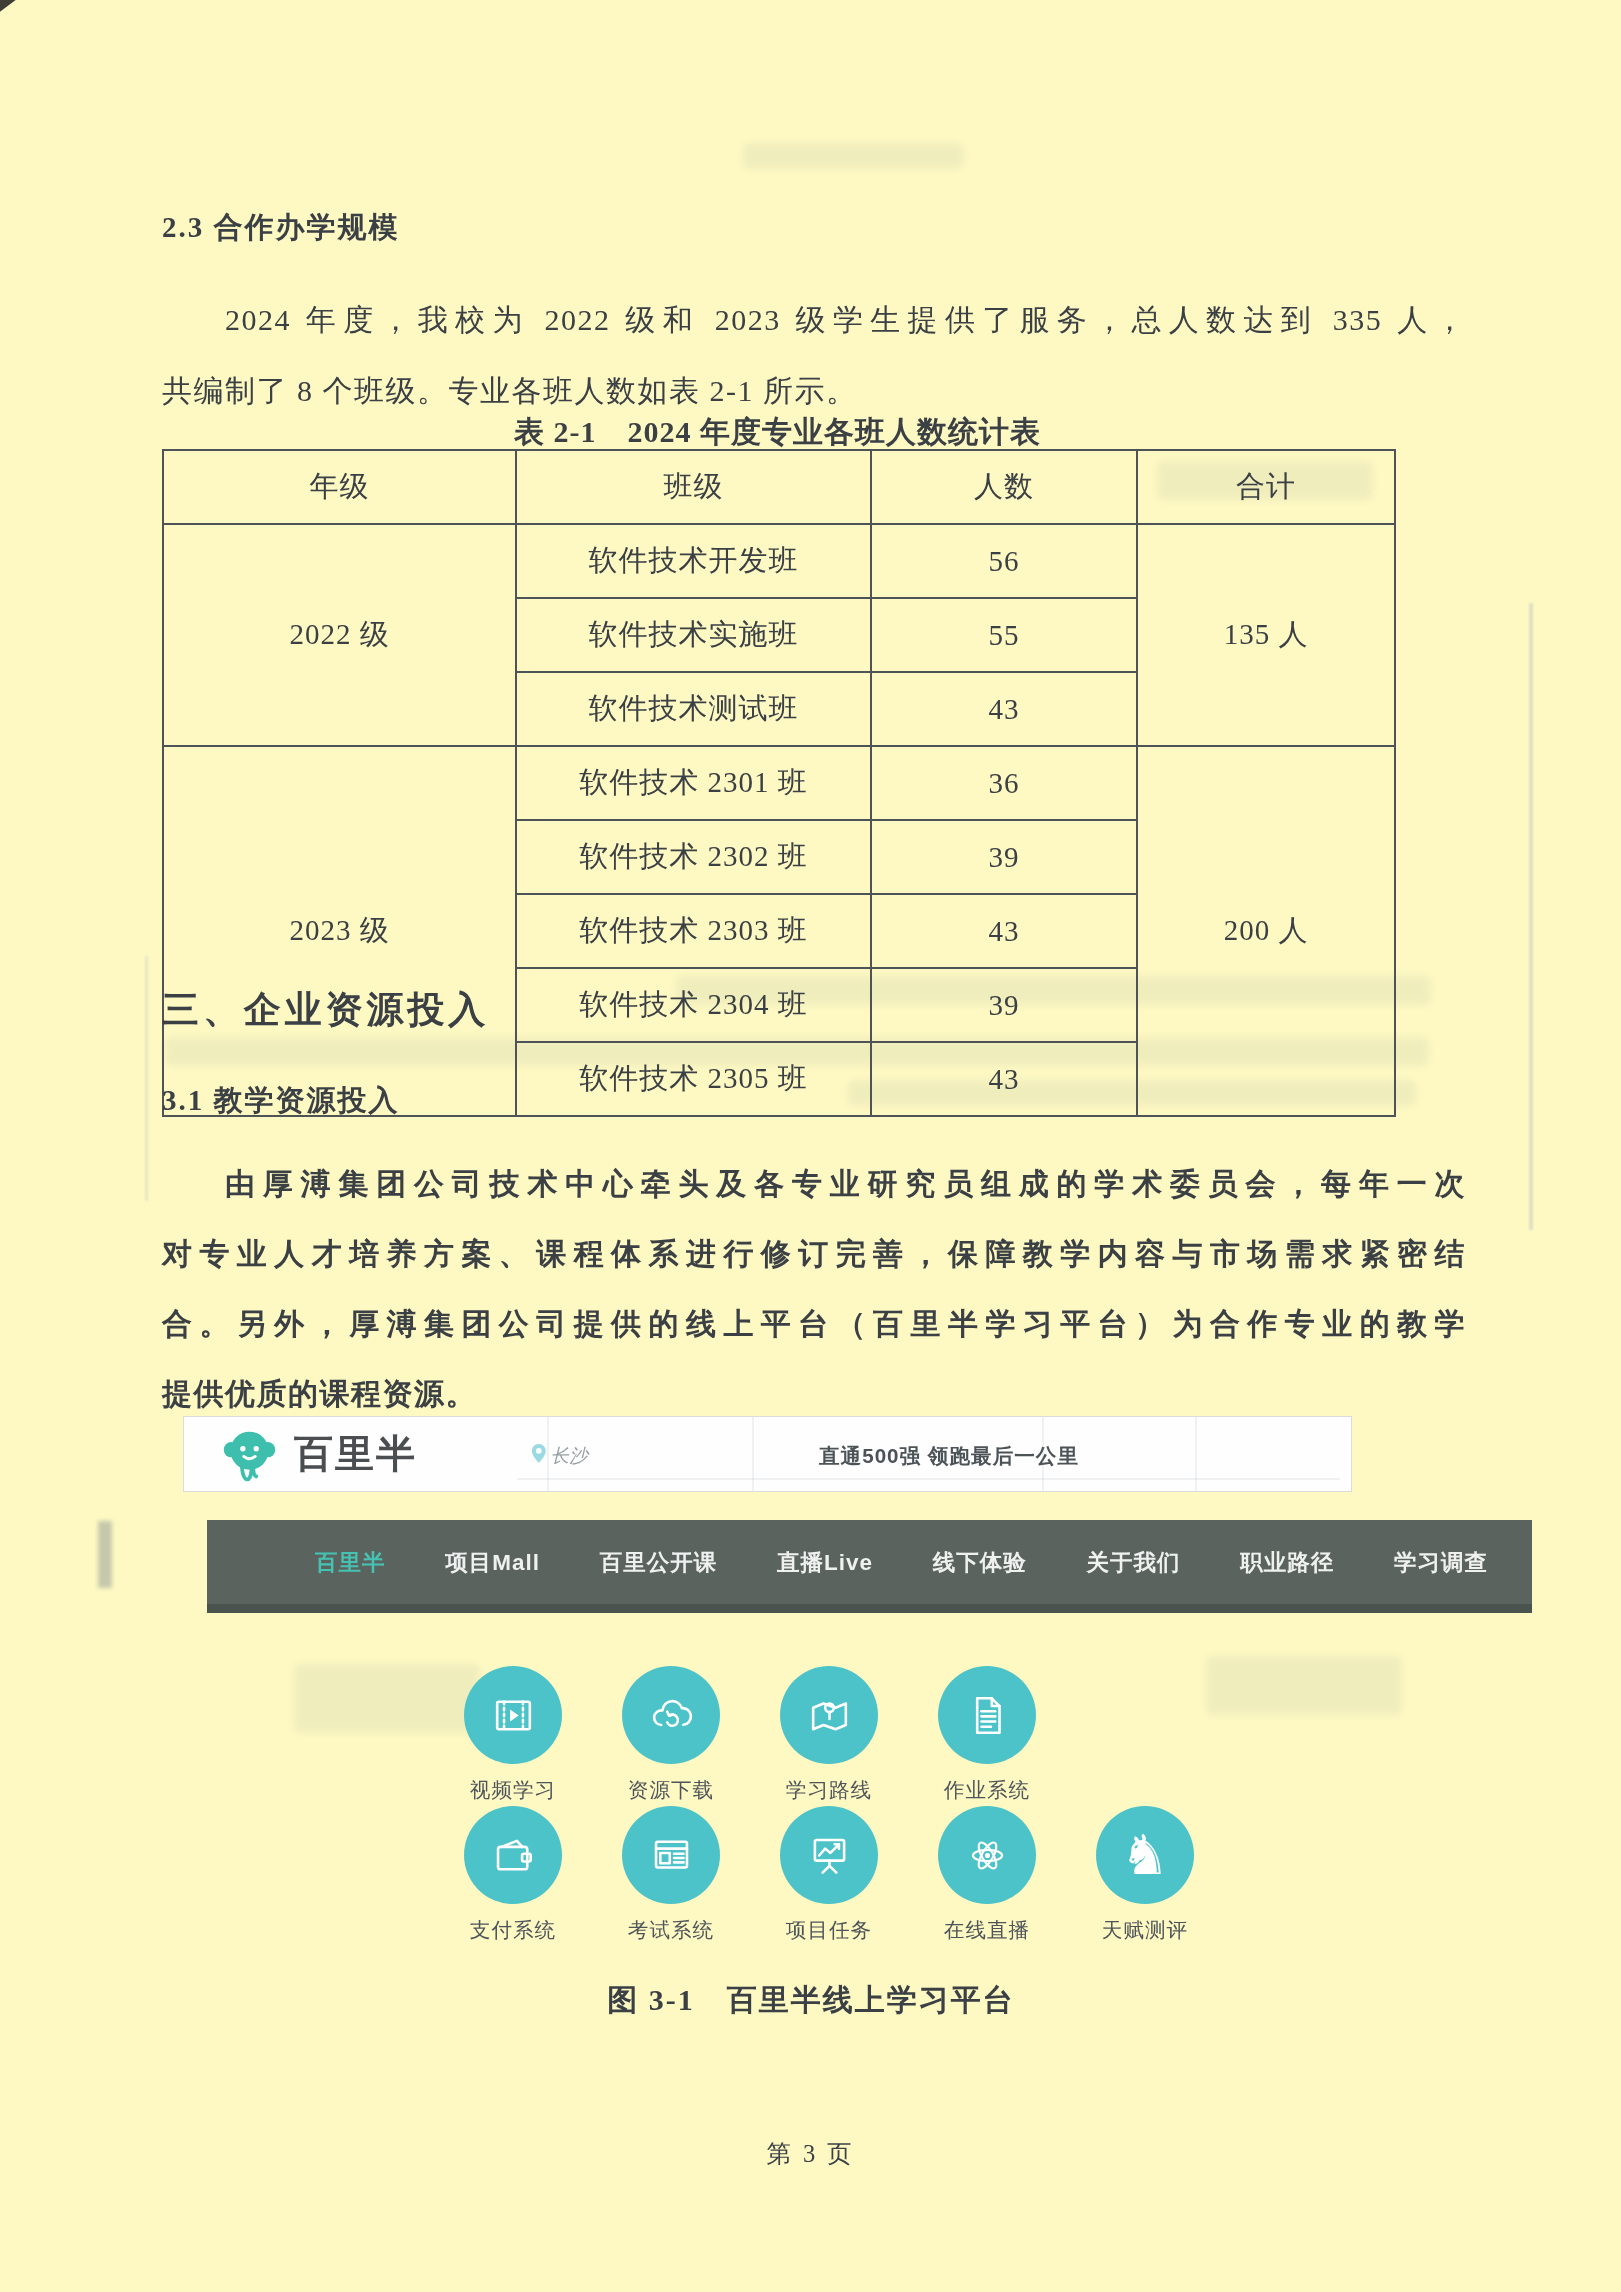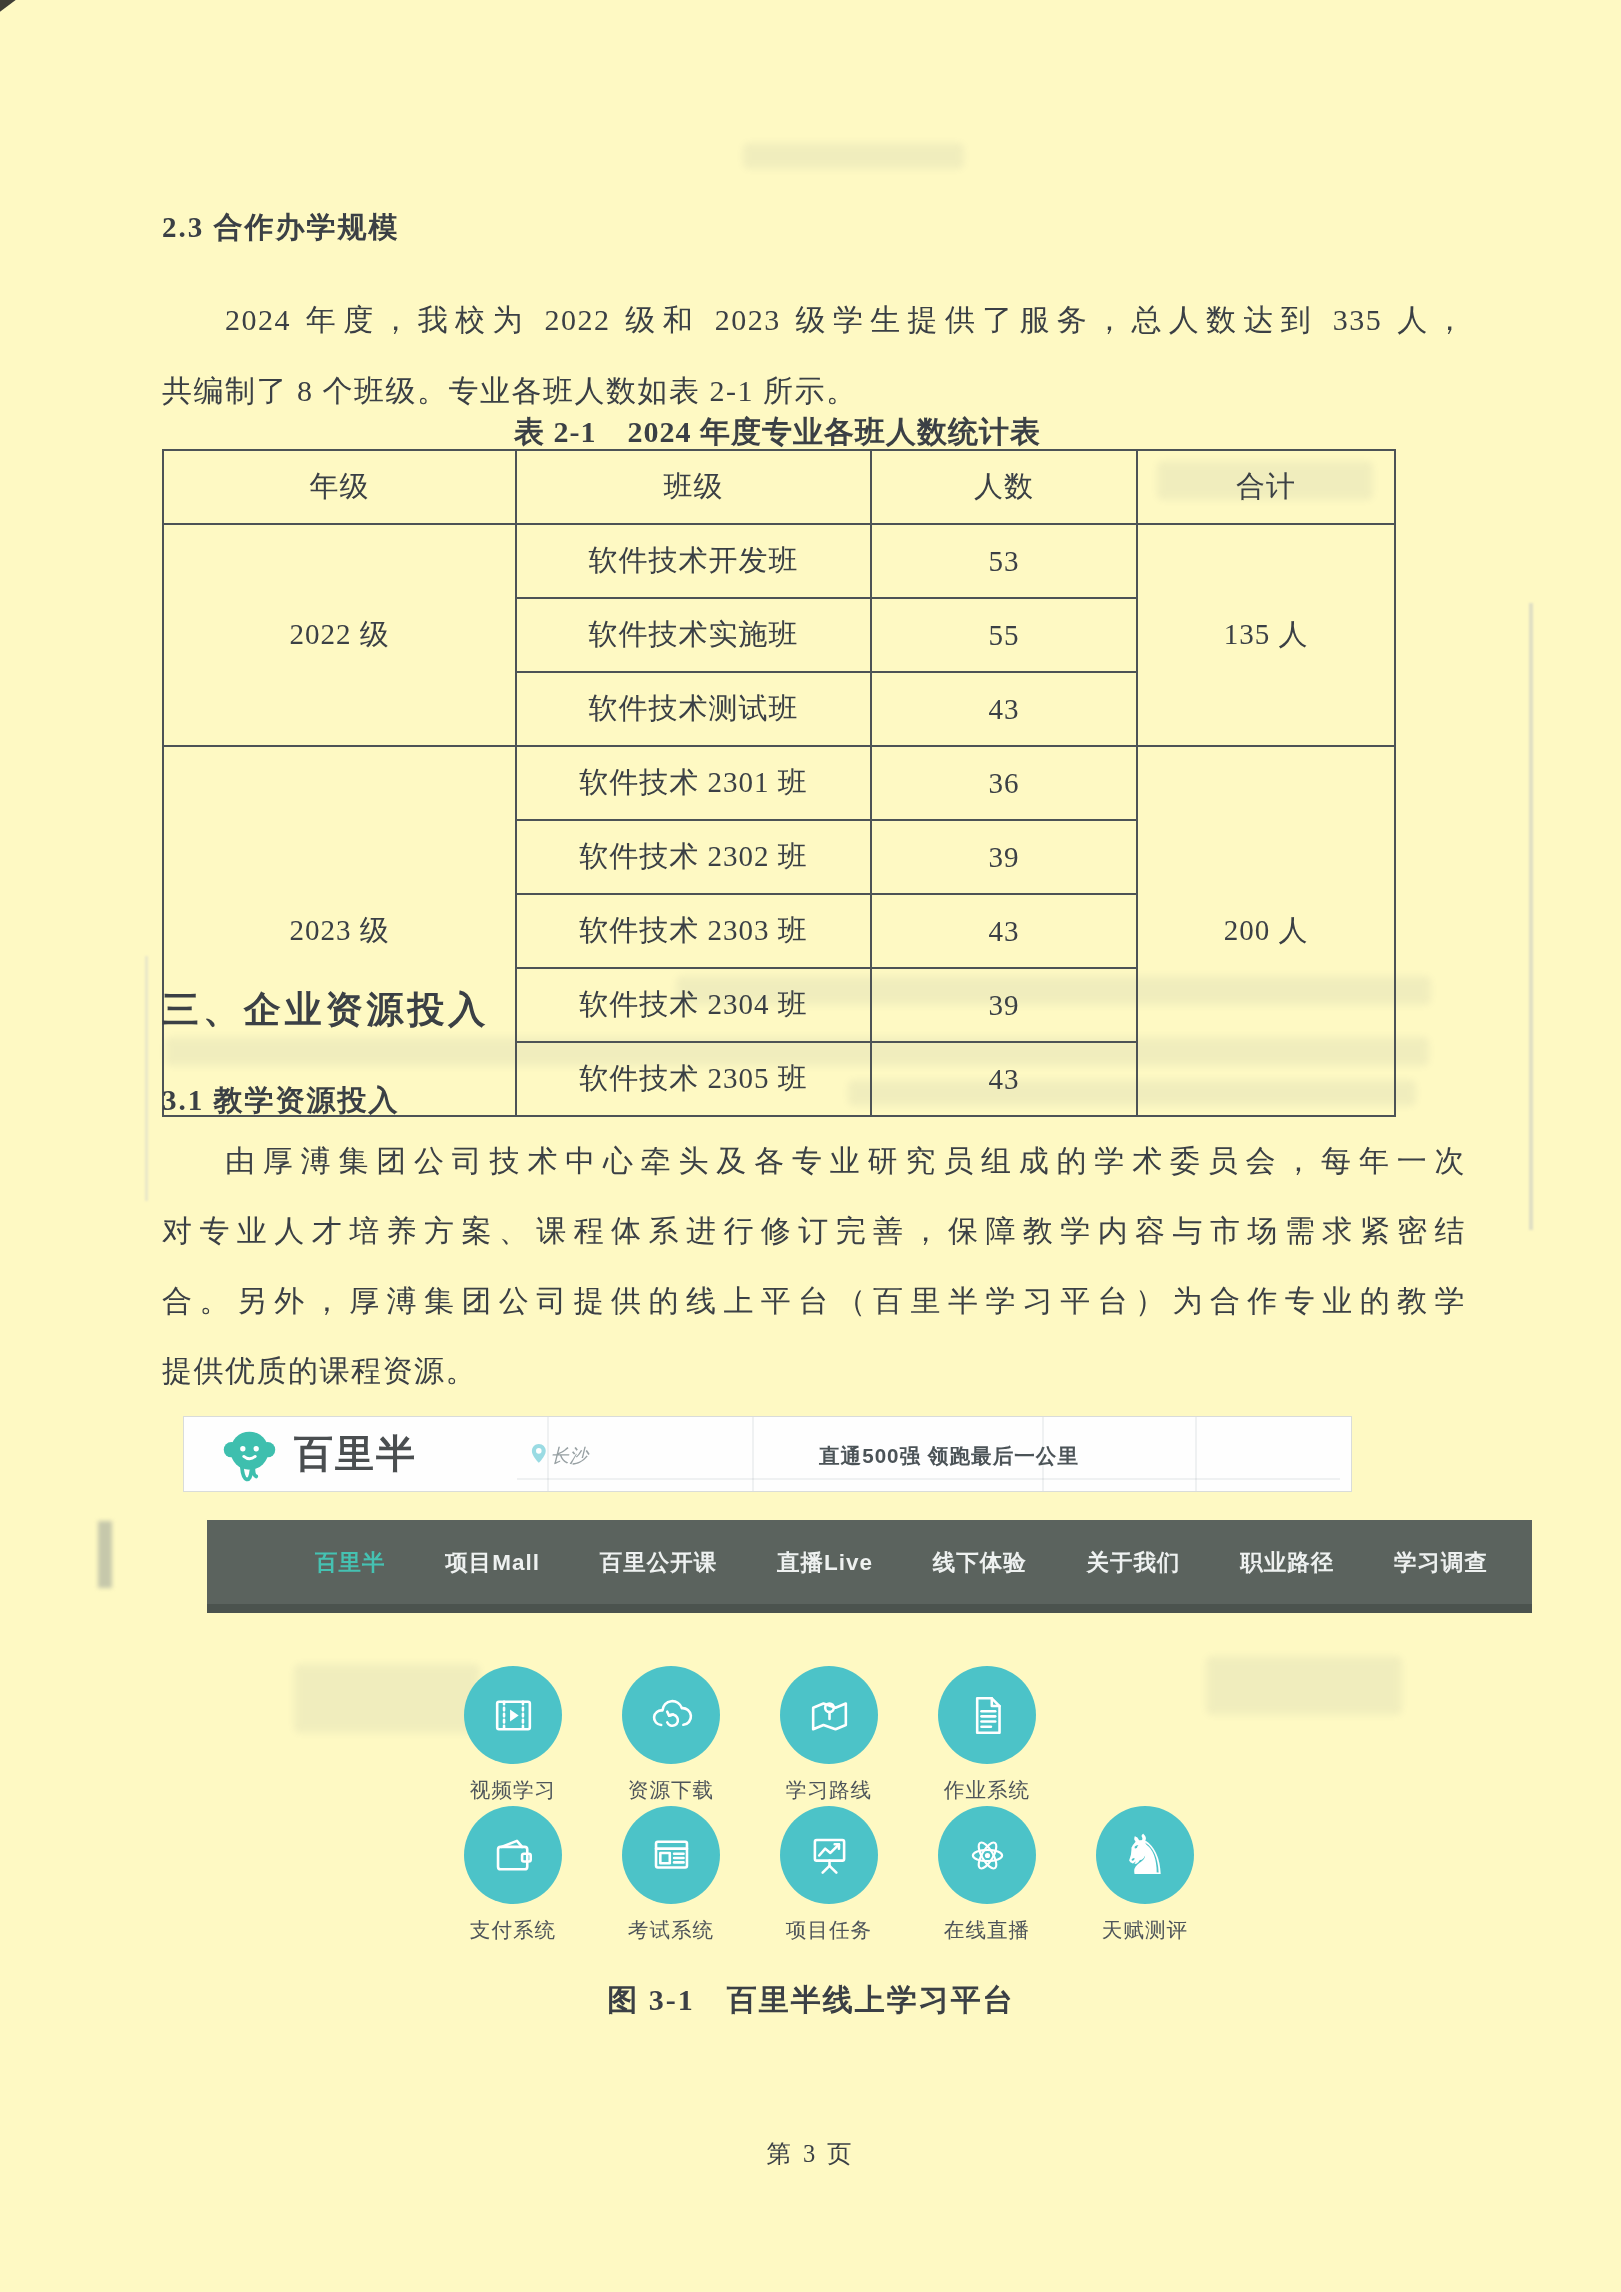--- a/index.html
+++ b/index.html
@@ -6,21 +6,21 @@
   .page{position:relative;width:1621px;height:2293px;background:#fef9c3;overflow:hidden;
         font-family:"Liberation Serif","DejaVu Serif",serif;color:var(--ink,#3b4045);}
   .abs{position:absolute;}
 
   
   .h23{left:162px;top:208px;font-size:29px;font-weight:bold;letter-spacing:2px;}
   .h3{left:162px;top:985px;font-size:37px;font-weight:bold;letter-spacing:3.9px;}
   .h31{left:162px;top:1081px;font-size:29px;font-weight:bold;letter-spacing:2px;}
   .para{width:1304px;font-size:30px;letter-spacing:1.5px;}
   .para1{left:162px;top:284px;line-height:71px;}
-  .para2{left:162px;top:1126px;line-height:70px;}
+  .para2{left:162px;top:1149px;line-height:70px;font-weight:bold;}
   .line{display:block;text-align:justify;text-align-last:justify;}
   .line.first{text-indent:63px;}
   .line.last{text-align-last:left;}
 
   
   .tbl-title{left:162px;top:412px;width:1231px;text-align:center;font-size:30px;font-weight:bold;letter-spacing:1px;}
   table.cls{left:162px;top:449px;width:1231px;border-collapse:collapse;table-layout:fixed;
             font-size:29px;letter-spacing:1px;position:absolute;border:2.9px solid #4d5356;}
   table.cls th,table.cls td{border:2px solid #4d5356;height:56px;text-align:center;
             vertical-align:middle;font-weight:normal;padding:8px;}
@@ -98,21 +98,21 @@
         <th>年级</th>
         <th>班级</th>
         <th>人数</th>
         <th>合计</th>
       </tr>
     </thead>
     <tbody>
         <tr>
           <td rowspan="3">2022 级</td>
           <td>软件技术开发班</td>
-          <td>53</td>
+          <td>56</td>
           <td rowspan="3">135 人</td>
         </tr>
         <tr>
           <td>软件技术实施班</td>
           <td>55</td>
         </tr>
         <tr>
           <td>软件技术测试班</td>
           <td>43</td>
         </tr>

